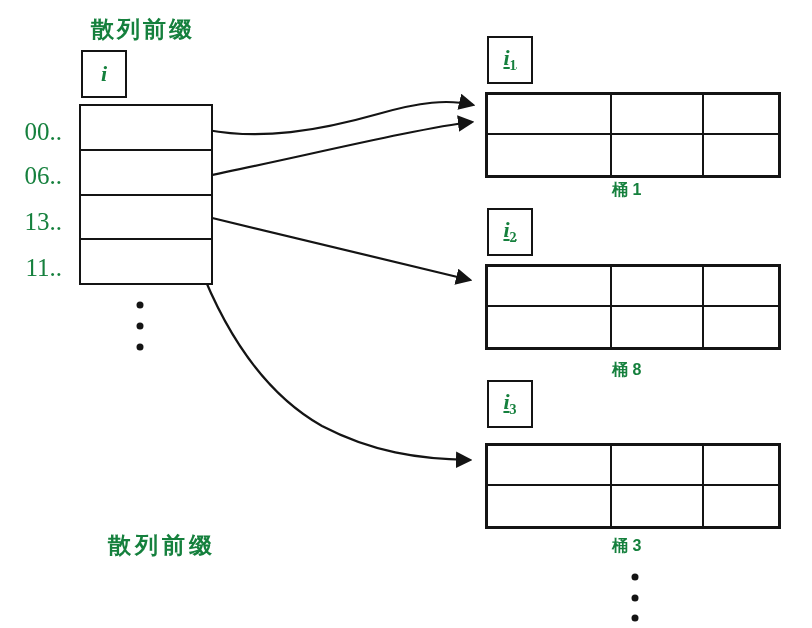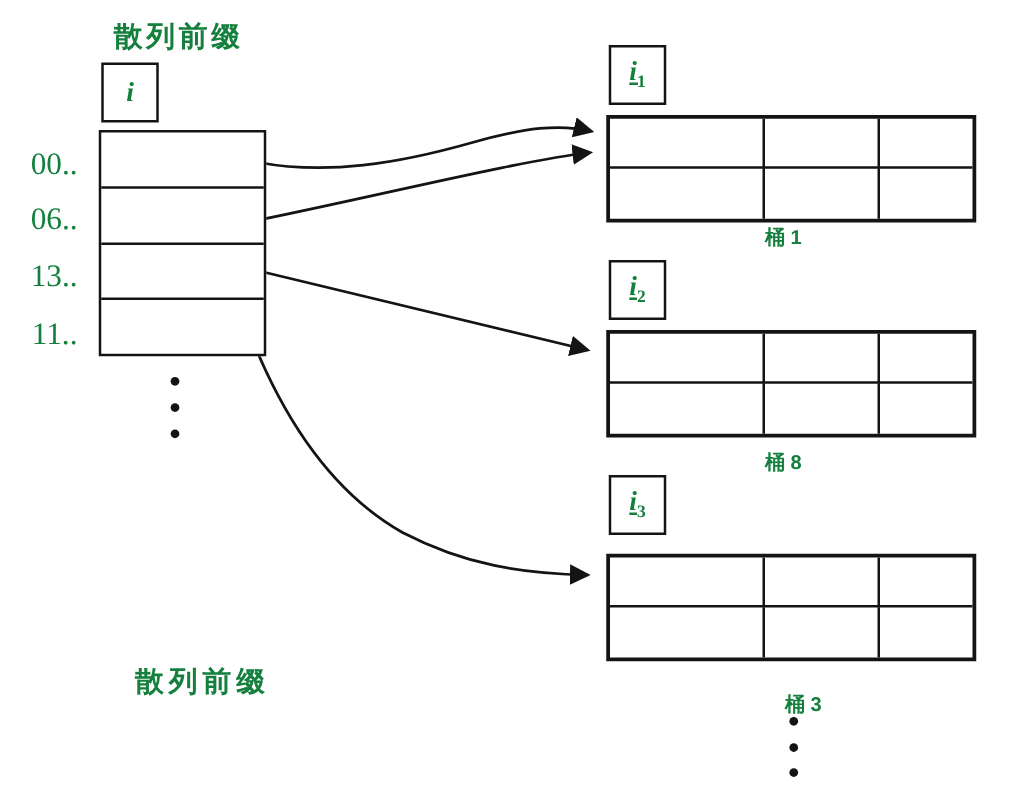--- a/index.html
+++ b/index.html
@@ -97,21 +97,21 @@
   .bucket-cell:nth-child(n+4) { border-bottom: none; }
   .bucket-caption {
     position: absolute;
     left: 612px;
     font-size: 16px;
     font-weight: bold;
     white-space: nowrap;
   }
   .caption-1 { top: 180px; }
   .caption-2 { top: 360px; }
-  .caption-3 { top: 554px; margin-left: 16px; }
+  .caption-3 { top: 536px; }
 </style>
 </head>
 <body>
 
 <div class="canvas">
 
   <svg class="overlay" viewBox="0 0 812 628" aria-hidden="true">
     <defs>
       <marker id="arr" viewBox="0 0 10 10" refX="8.5" refY="5" markerWidth="7.5" markerHeight="7.5" orient="auto-start-reverse">
         <path d="M0,0 L10,5 L0,10 z" fill="#141414"></path>

